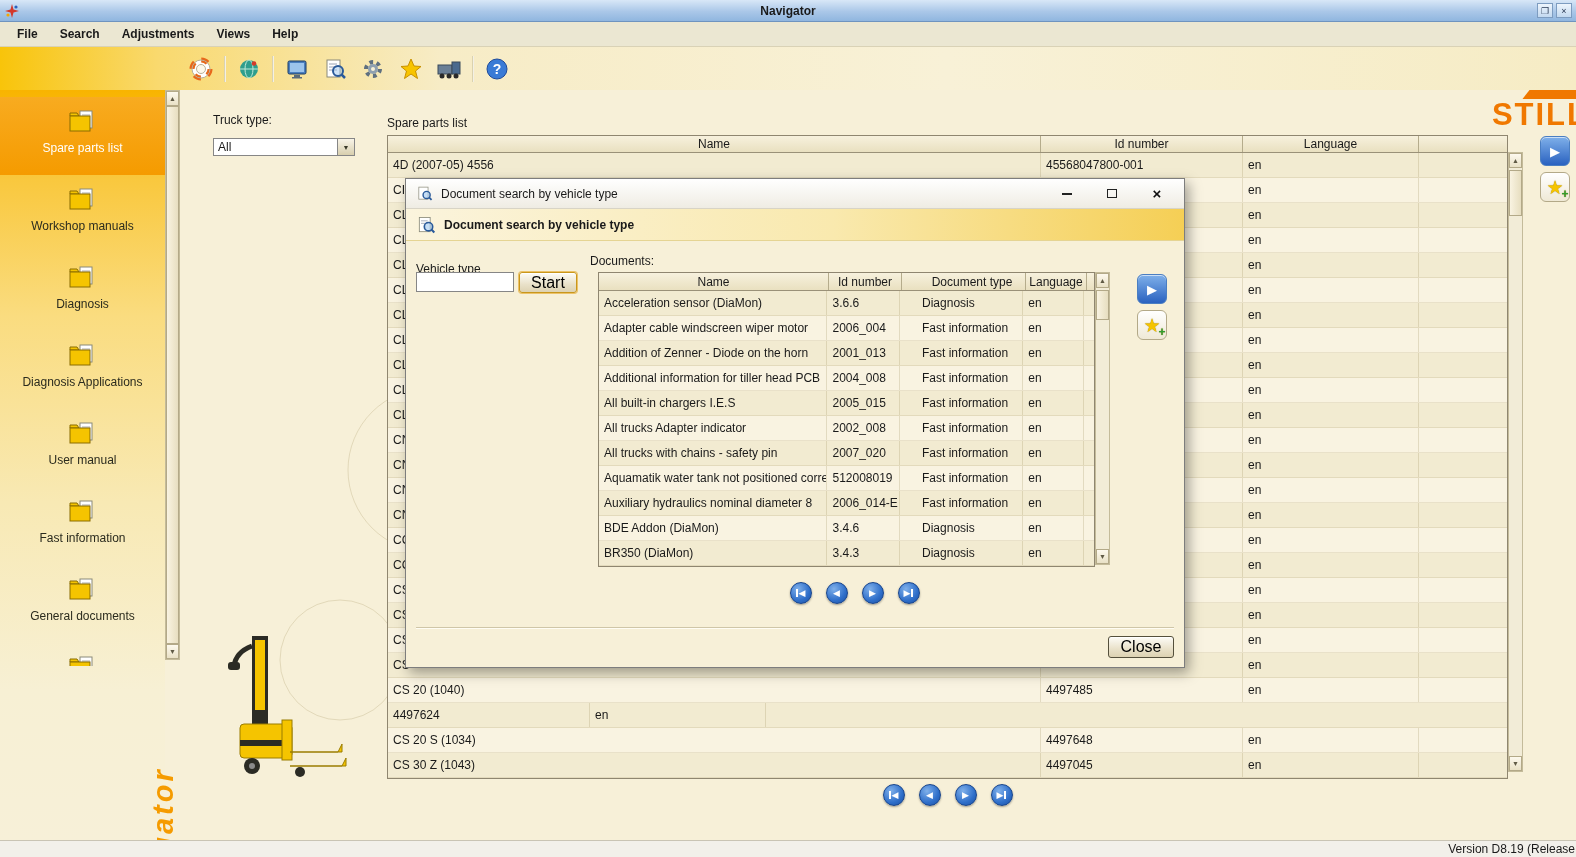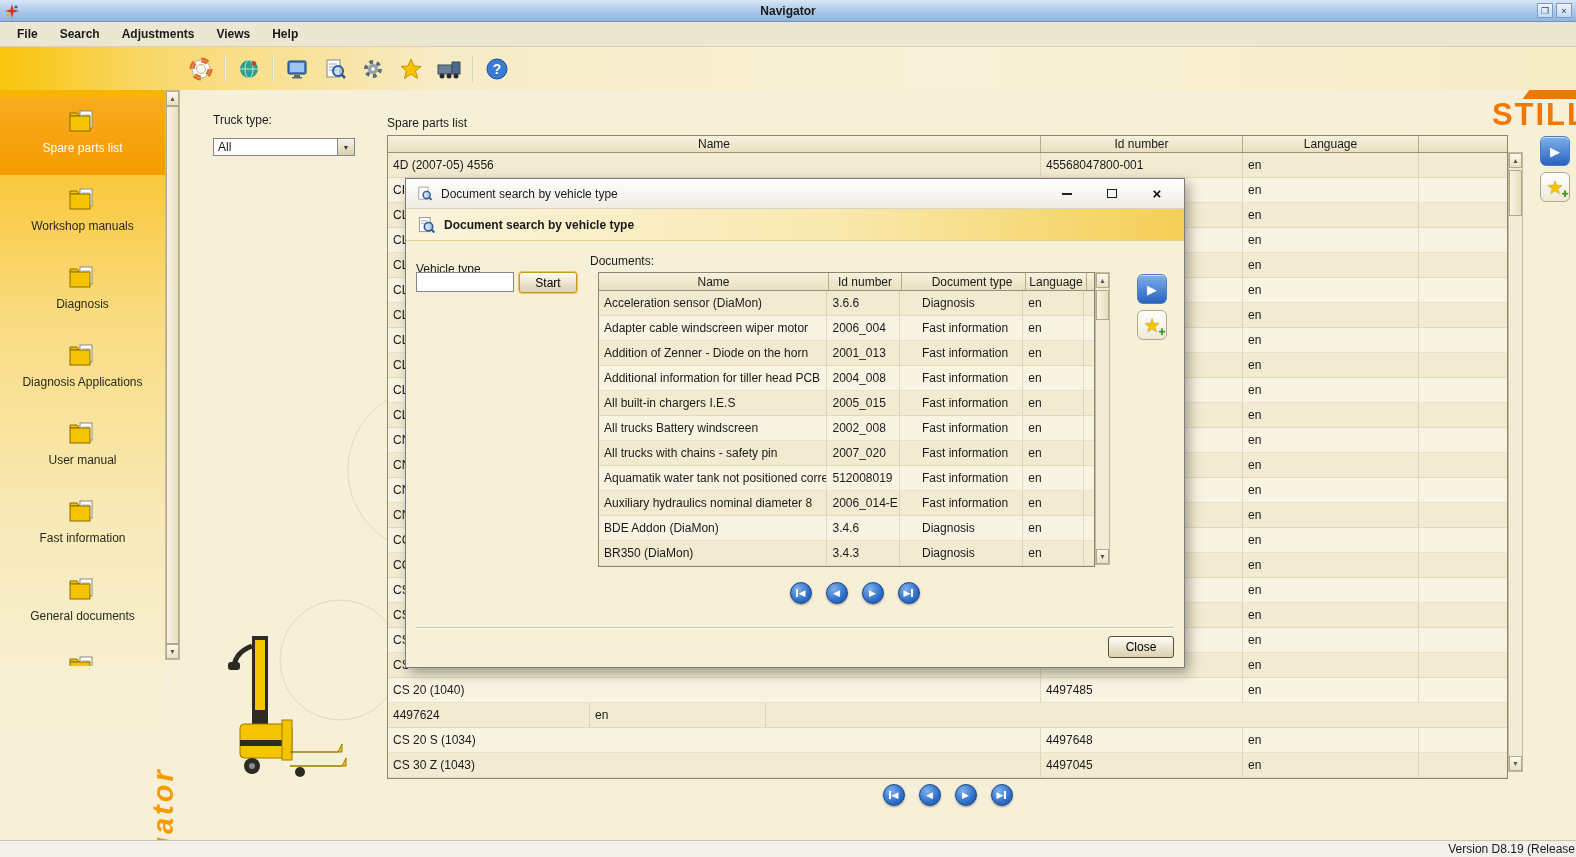--- a/index.html
+++ b/index.html
@@ -94,21 +94,21 @@
   
   .action-btn { position:absolute; width:30px; height:30px; border-radius:6px; cursor:pointer;
     display:flex; align-items:center; justify-content:center; z-index:4; }
   .action-btn.play { background:linear-gradient(180deg,#7fb0ea,#2a62c0); border:1px solid #4a7ec2;
     color:#fff; font-size:13px; box-shadow:inset 0 1px 0 rgba(255,255,255,0.6); }
   .action-btn.fav { background:linear-gradient(180deg,#ffffff,#efe9d6); border:1px solid #b3a988; }
   .star-glyph { color:#f5c400; font-size:19px; line-height:1; text-shadow:0 0 1px #8a6d00; position:relative; }
   .star-plus { position:absolute; right:-5px; bottom:-3px; color:#2f9e2f; font-size:12px; font-weight:bold; }
 
   
-  .btn { border:1px solid #857c5e; border-radius:3px; cursor:pointer; font-size:12px;
+  .btn { border:1px solid #857c5e; border-radius:3px; cursor:pointer; font-size:16px;
     background:linear-gradient(180deg,#fdfcf7,#e9e1c9 60%,#ddd2b2); padding:2px 12px;
     box-shadow:inset 0 1px 0 #fff; position:absolute; text-align:center; }
   .btn.default { border-color:#c9971c; box-shadow:0 0 0 1px #ecc269, inset 0 1px 0 #fff; }
   .text-input { position:absolute; border:1px solid #868686; background:#fff; padding:0 4px;
     font:12px "Liberation Sans",sans-serif; }
 
   
   .dialog { position:absolute; left:405px; top:178px; width:780px; height:490px; background:#f7f0d8;
     border:1px solid #7d7d7d; box-shadow:4px 5px 12px rgba(0,0,0,0.35); z-index:10; }
   .dialog-titlebar { height:30px; background:linear-gradient(180deg,#ffffff,#efece3);
@@ -650,21 +650,21 @@
         <div class="td dc5"></div>
       </div>
         <div class="tr">
         <div class="td dc1">All built-in chargers I.E.S</div>
         <div class="td dc2">2005_015</div>
         <div class="td dc3">Fast information</div>
         <div class="td dc4">en</div>
         <div class="td dc5"></div>
       </div>
         <div class="tr">
-        <div class="td dc1">All trucks Battery windscreen</div>
+        <div class="td dc1">All trucks Adapter indicator</div>
         <div class="td dc2">2002_008</div>
         <div class="td dc3">Fast information</div>
         <div class="td dc4">en</div>
         <div class="td dc5"></div>
       </div>
         <div class="tr">
         <div class="td dc1">All trucks with chains - safety pin</div>
         <div class="td dc2">2007_020</div>
         <div class="td dc3">Fast information</div>
         <div class="td dc4">en</div>

